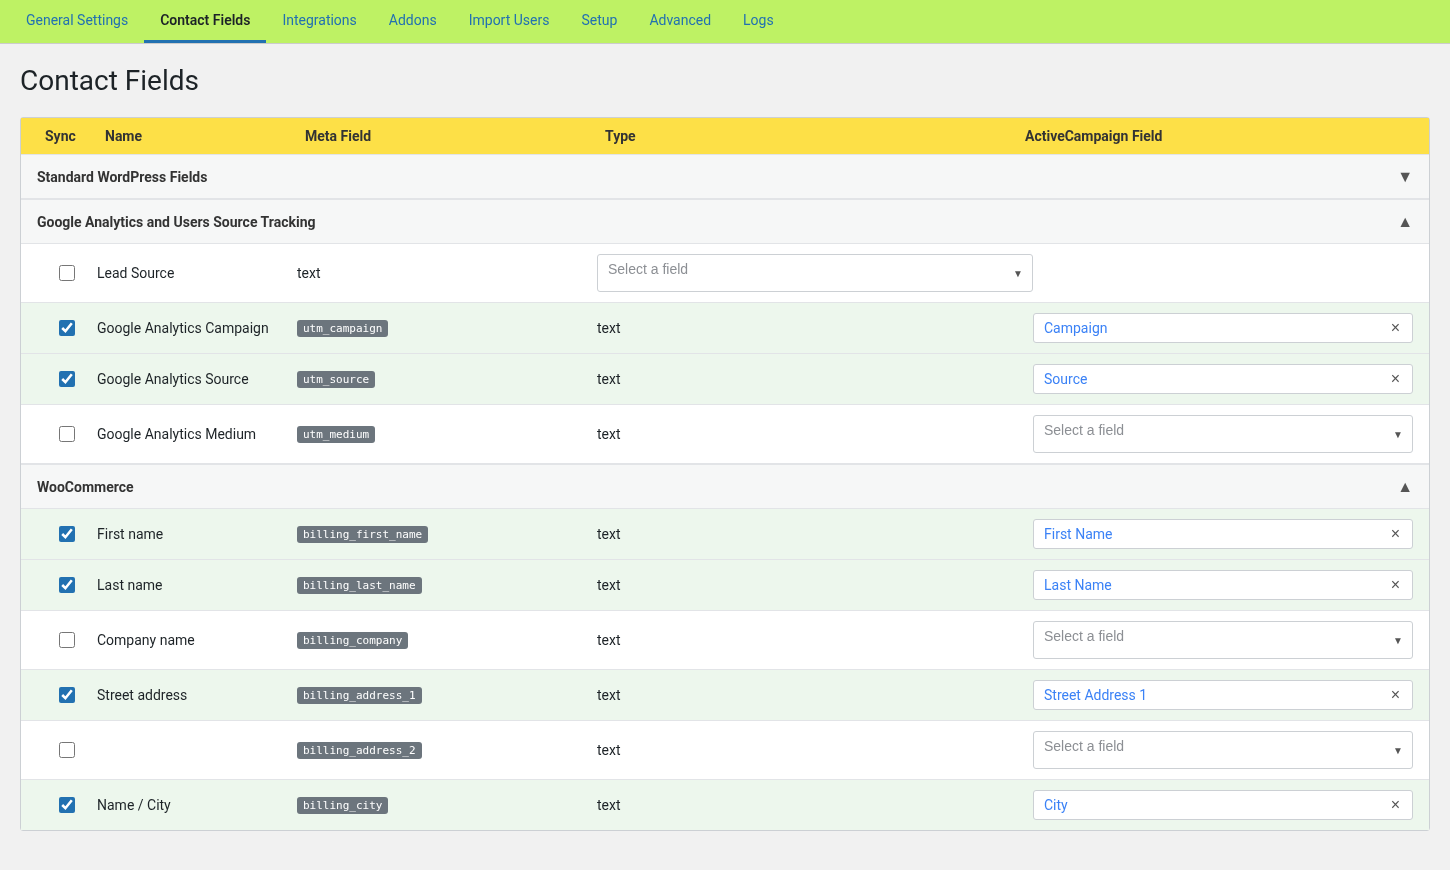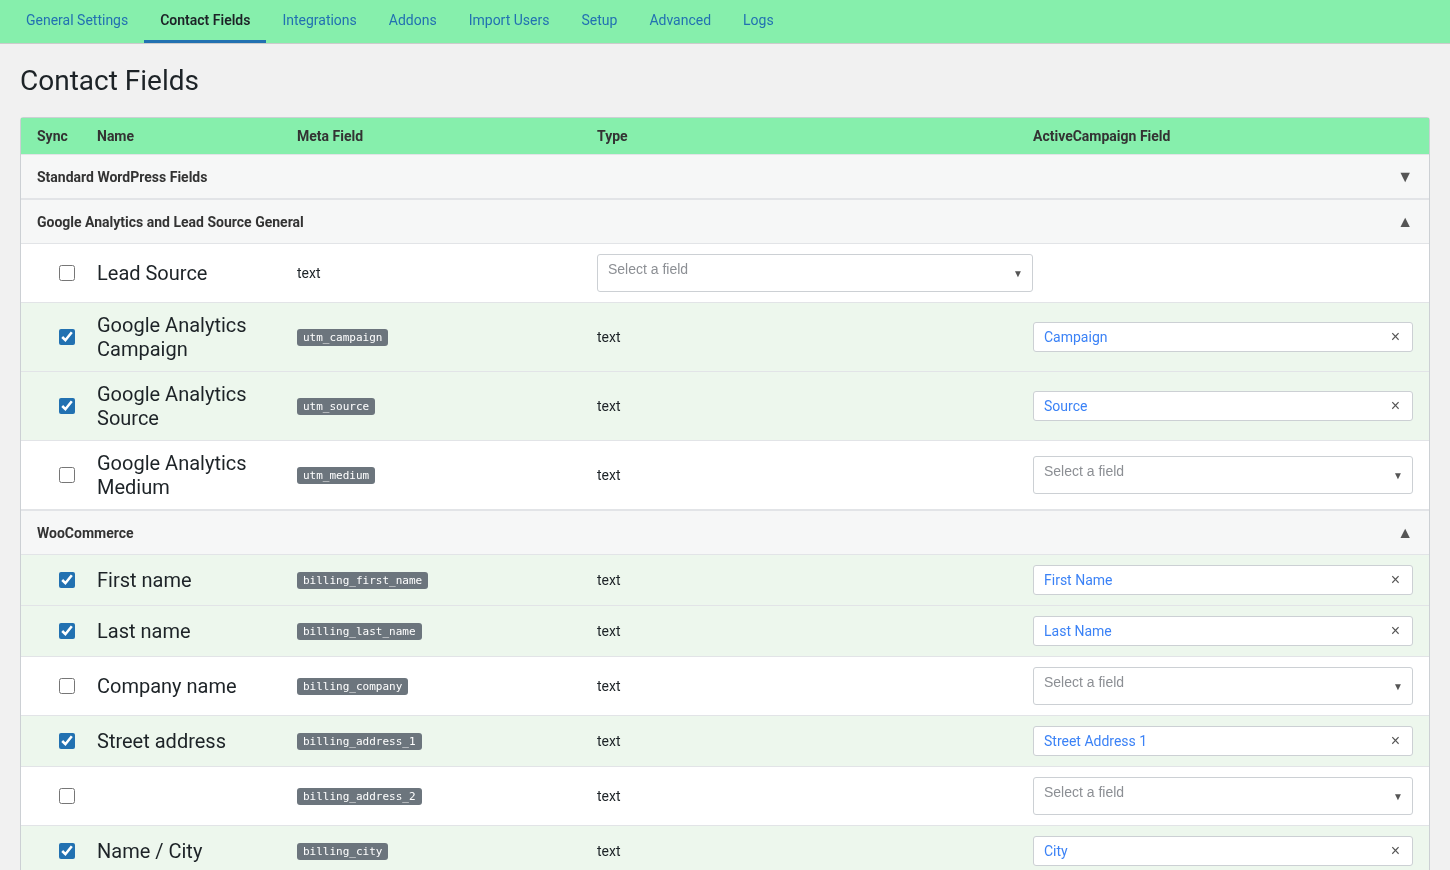--- a/index.html
+++ b/index.html
@@ -3,21 +3,21 @@
   <meta charset="utf-8">
   <style>
     * { box-sizing: border-box; margin: 0; padding: 0; }
     body {
       font-family: -apple-system, BlinkMacSystemFont, "Segoe UI", Roboto, sans-serif;
       background: #f1f1f1;
       color: #333;
       font-size: 14px;
     }
     .tabs-bar {
-      background: #86efac;
+      background: #bef264;
       border-bottom: 1px solid #ccc;
       display: flex;
       align-items: stretch;
       padding: 0 10px;
     }
     .tab-item {
       padding: 12px 16px;
       cursor: pointer;
       color: #2271b1;
       font-size: 14px;
@@ -44,24 +44,24 @@
       margin-bottom: 20px;
     }
     .table-container {
       background: #fff;
       border: 1px solid #ccd0d4;
       border-radius: 3px;
     }
     .table-header {
       display: grid;
       grid-template-columns: 60px 200px 300px 1fr 380px;
-      padding: 10px 16px;
+      padding: 10px 24px;
       font-weight: 700;
       border-bottom: 1px solid #e2e4e7;
-      background: #86efac;
+      background: #fde047;
     }
     .section-header {
       display: flex;
       align-items: center;
       justify-content: space-between;
       padding: 12px 16px;
       background: #f6f7f7;
       border-top: 1px solid #e2e4e7;
       border-bottom: 1px solid #e2e4e7;
       font-weight: 700;
@@ -94,21 +94,21 @@
       justify-content: center;
     }
     input[type="checkbox"] {
       width: 16px;
       height: 16px;
       cursor: pointer;
       accent-color: #2271b1;
     }
     .name-cell {
       color: #1d2327;
-      font-size: 20px;
+      font-size: 14px;
     }
     .meta-cell {
       display: flex;
       align-items: center;
     }
     .meta-badge {
       background: #6c757d;
       color: #fff;
       font-size: 11px;
       padding: 2px 6px;
@@ -200,21 +200,21 @@
       <div>Type</div>
       <div>ActiveCampaign Field</div>
     </div>
 
     <div id="sections-container">
         <div class="section-header">
           <span>Standard WordPress Fields</span>
           <span class="chevron-icon">▼</span>
         </div>
         <div class="section-header">
-          <span>Google Analytics and Lead Source General</span>
+          <span>Google Analytics and Users Source Tracking</span>
           <span class="chevron-icon">▲</span>
         </div>
         <div class="field-row">
           <div class="checkbox-cell">
             <input type="checkbox" style="">
           </div>
           <div class="name-cell">Lead Source</div>
           <div class="type-cell">text</div>
           <div class="ac-field-cell">
             <div class="select-wrapper"><select class="select-dropdown"><option value="">Select a field</option></select></div>

